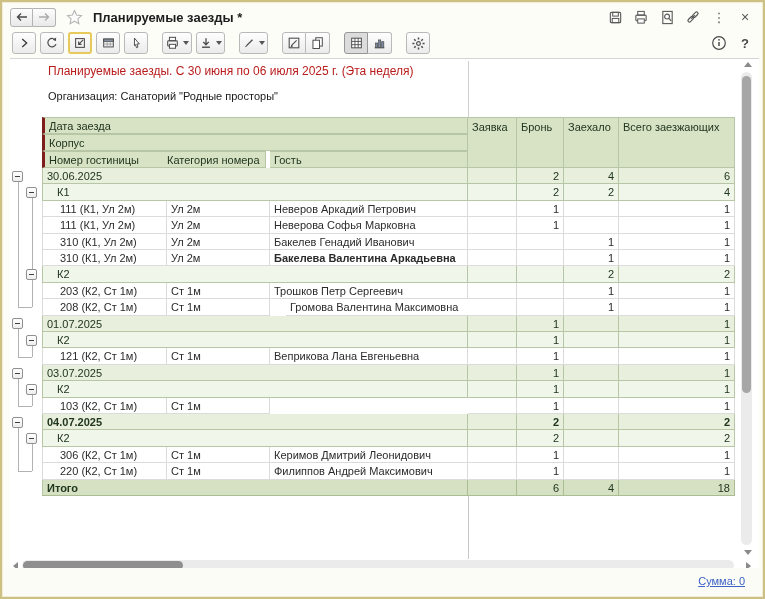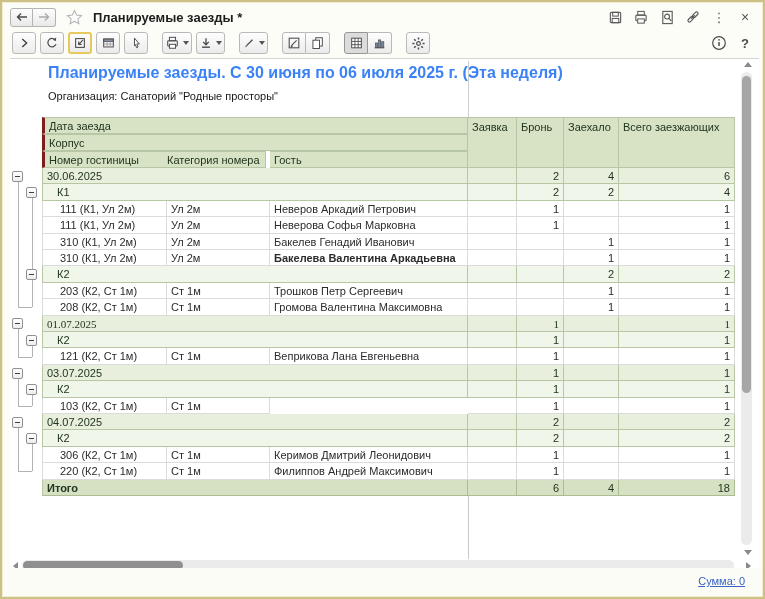--- a/index.html
+++ b/index.html
@@ -35,21 +35,21 @@
   .pair .tbtn:first-child { border-radius:3px 0 0 3px; }
   .gap { width:10px; }
   .drop { width:0; height:0; border-left:3px solid transparent; border-right:3px solid transparent;
     border-top:4px solid #555; margin-left:3px; }
   .tb-right { margin-left:auto; display:flex; align-items:center; gap:14px; padding-right:12px; }
   .qmark { font-size:13px; font-weight:bold; color:#4a4a4a; }
 
   
   .report { position:absolute; left:8px; top:56px; width:749px; height:514px;
     background:#fff; border-top:1px solid #d5d5d5; }
-  .rtitle { position:absolute; left:38px; top:5px; font-size:16px; font-weight:bold; color:#3b82f6; white-space:nowrap; }
+  .rtitle { position:absolute; left:38px; top:5px; font-size:12px; font-weight:normal; color:#b91c1c; white-space:nowrap; }
   .rorg   { position:absolute; left:38px; top:31px; font-size:11px; color:#1a1a1a; white-space:nowrap; }
   .prehead-line { position:absolute; left:458px; top:2px; width:1px; height:56px; background:#cfcfcf; }
   .posttable-line { position:absolute; left:458px; width:1px; background:#c9c9c9; }
 
   .grid { position:absolute; left:32px; top:58px; width:693px; }
   .c { position:absolute; height:100%; border-right:1px solid #b7c6a4; border-bottom:1px solid #b7c6a4;
     font-size:11px; line-height:15px; padding:1px 4px 0 4px; white-space:nowrap; overflow:hidden; color:#21361f; }
   .hrowwrap { position:absolute; left:0; top:0; width:693px; height:51px; }
   .hr1 { top:0; } .hr2 { top:17px; } .hr3 { top:34px; }
   .hrow { position:absolute; left:0; width:426px; height:17px; }
@@ -344,27 +344,27 @@
           <div class="c" style="left: 125px; width: 103px;">Ст 1м</div>
           <div class="c" style="left: 228px; width: 198px;">Трошков Петр Сергеевич</div>
           <div class="c num" style="left: 426px; width: 49px;"></div>
           <div class="c num" style="left: 475px; width: 47px;"></div>
           <div class="c num" style="left: 522px; width: 55px;">1</div>
           <div class="c num" style="left: 577px; width: 116px;">1</div>
         </div>
         <div class="trow detail" style="top: 182.2px;">
           <div class="c" style="left: 0px; width: 125px; border-left: 1px solid rgb(219, 219, 219); padding-left: 17px;">208 (К2, Ст 1м)</div>
           <div class="c" style="left: 125px; width: 103px;">Ст 1м</div>
-          <div class="c" style="left: 228px; width: 198px;">Громова Валентина Максимовна</div>
+          <div class="c" style="left: 244px; width: 198px;">Громова Валентина Максимовна</div>
           <div class="c num" style="left: 426px; width: 49px;"></div>
           <div class="c num" style="left: 475px; width: 47px;"></div>
           <div class="c num" style="left: 522px; width: 55px;">1</div>
           <div class="c num" style="left: 577px; width: 116px;">1</div>
         </div>
-        <div class="trow date" style="top: 198.6px; font-family: Liberation Serif, serif;">
+        <div class="trow date" style="top: 198.6px;">
           <div class="c lab" style="left: 0px; width: 426px; border-left: 1px solid rgb(183, 198, 164); padding-left: 4px;">01.07.2025</div>
           <div class="c num" style="left: 426px; width: 49px;"></div>
           <div class="c num" style="left: 475px; width: 47px;">1</div>
           <div class="c num" style="left: 522px; width: 55px;"></div>
           <div class="c num" style="left: 577px; width: 116px;">1</div>
         </div>
         <div class="trow corpus" style="top: 215px;">
           <div class="c lab" style="left: 0px; width: 426px; border-left: 1px solid rgb(183, 198, 164); padding-left: 14px;">К2</div>
           <div class="c num" style="left: 426px; width: 49px;"></div>
           <div class="c num" style="left: 475px; width: 47px;">1</div>
@@ -395,21 +395,21 @@
           <div class="c num" style="left: 577px; width: 116px;">1</div>
         </div>
         <div class="trow detail" style="top: 280.6px;">
           <div class="c" style="left: 0px; width: 125px; border-left: 1px solid rgb(219, 219, 219); padding-left: 17px;">103 (К2, Ст 1м)</div>
           <div class="c" style="left: 125px; width: 103px;">Ст 1м</div>
           <div class="c num" style="left: 426px; width: 49px;"></div>
           <div class="c num" style="left: 475px; width: 47px;">1</div>
           <div class="c num" style="left: 522px; width: 55px;"></div>
           <div class="c num" style="left: 577px; width: 116px;">1</div>
         </div>
-        <div class="trow date" style="top: 297px;">
+        <div class="trow date" style="top: 297px; font-weight: bold;">
           <div class="c lab" style="left: 0px; width: 426px; border-left: 1px solid rgb(183, 198, 164); padding-left: 4px;">04.07.2025</div>
           <div class="c num" style="left: 426px; width: 49px;"></div>
           <div class="c num" style="left: 475px; width: 47px;">2</div>
           <div class="c num" style="left: 522px; width: 55px;"></div>
           <div class="c num" style="left: 577px; width: 116px;">2</div>
         </div>
         <div class="trow corpus" style="top: 313.4px;">
           <div class="c lab" style="left: 0px; width: 426px; border-left: 1px solid rgb(183, 198, 164); padding-left: 14px;">К2</div>
           <div class="c num" style="left: 426px; width: 49px;"></div>
           <div class="c num" style="left: 475px; width: 47px;">2</div>

